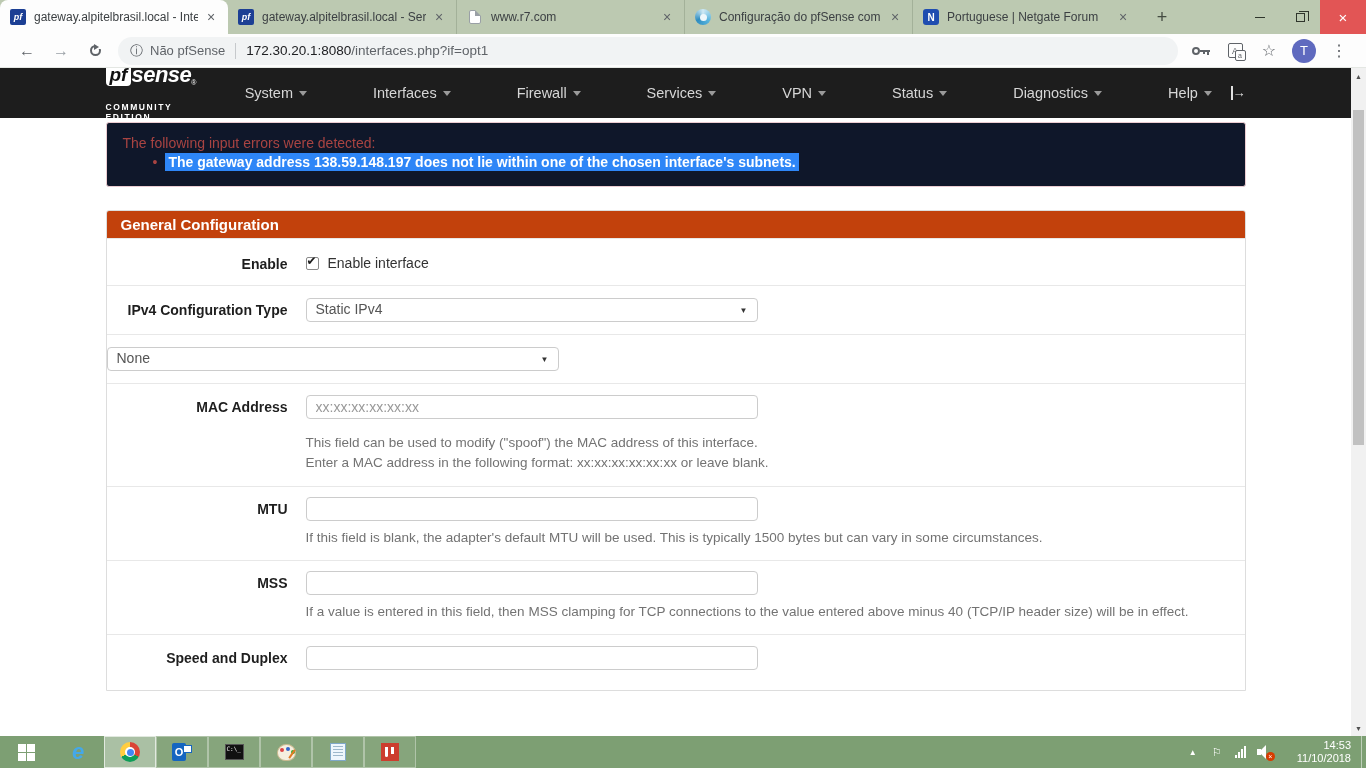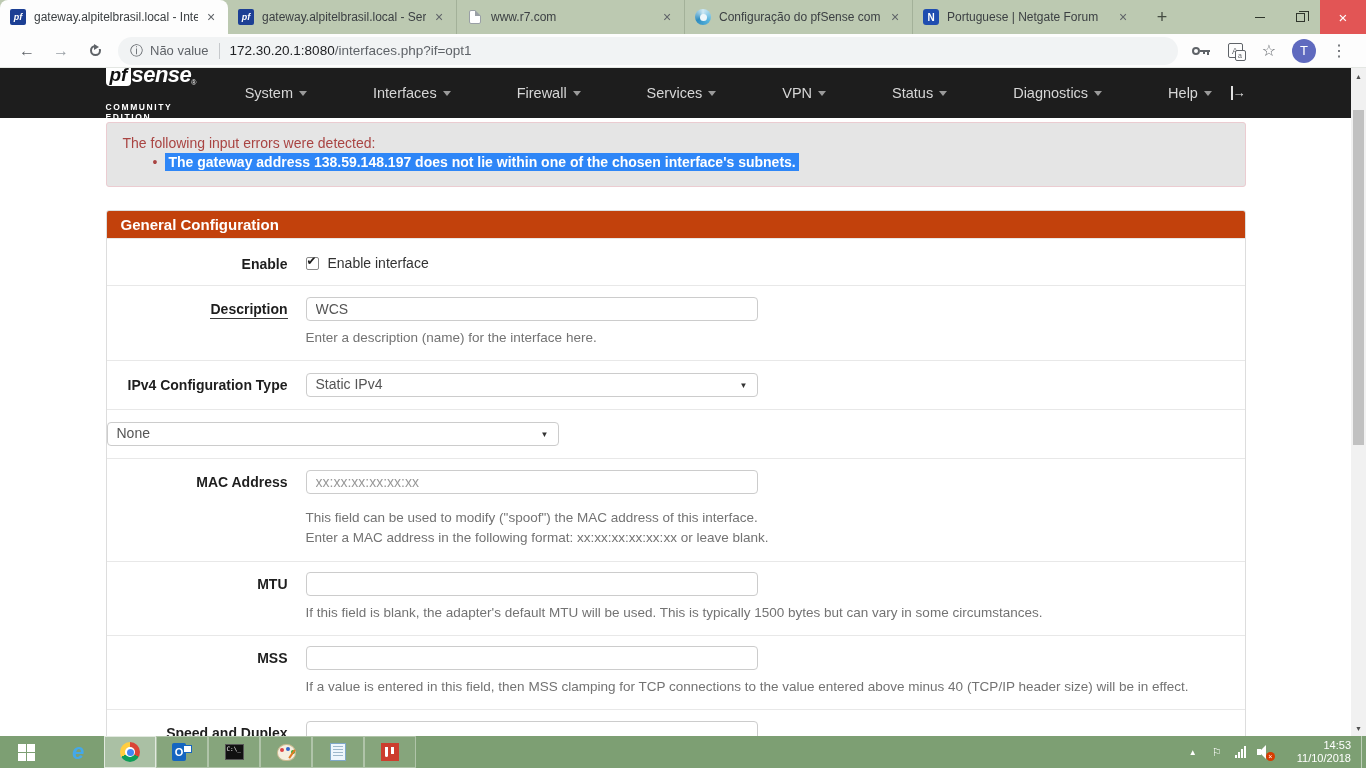--- a/index.html
+++ b/index.html
@@ -62,21 +62,21 @@
   .reg { color:#fff; font-size:7px; align-self:flex-end; }
   .brand-sub { color:#fff; font-size:8.5px; font-weight:bold; letter-spacing:1.6px; margin-top:16px; }
   .menu { display:flex; align-items:center;gap:28px; }
   .menu-item { color:#d6d6d6; font-size:14.5px; padding:0 19px; display:flex; align-items:center; cursor:pointer; }
   .menu-caret { width:0; height:0; border:4px solid transparent; border-top:5px solid #9a9a9a; margin-left:6px; margin-top:4px; }
   .signout { margin-left:auto; position:relative; width:18px; height:16px; cursor:pointer; }
   .so-rect { position:absolute; left:0; top:1px; width:11px; height:14px; border:2px solid #e0e0e0; border-right-color:#1d1d1d; }
   .so-arrow { position:absolute; right:0; top:0; color:#e0e0e0; font-weight:bold; font-size:13px; background:#1d1d1d; line-height:16px; }
 
   .container { width:1140px; margin:0 auto; }
-  #alert { margin-top:4px; background:#e5e5e5; border:1px solid #ebccd1; border-radius:3px; padding:12px 16px 14px; color:#a94442; font-size:14px; }
+  #alert { margin-top:4px; background:#0f172a; border:1px solid #ebccd1; border-radius:3px; padding:12px 16px 14px; color:#a94442; font-size:14px; }
   #alert ul { margin:2px 0 0; padding-left:30px; list-style:none; }
   #alert li { line-height:19px; }
   .bullet { color:#a94442; margin-right:8px; }
   .sel-text { background:#2e86f7; color:#fff; padding:1px 3px; font-weight:bold; }
 
   #panel { margin-top:23px; border:1px solid #ddd; border-radius:3px 3px 0 0; }
   .panel-head { background:#c2410c; color:#fff; font-weight:bold; font-size:15px; padding:5px 14px; border-radius:2px 2px 0 0; }
   .f-row { display:flex; border-top:1px solid #e8e8e8; }
   .f-row:first-of-type { border-top:none; }
   .f-label { width:199px; text-align:right; padding-right:18px; font-weight:bold; font-size:14px; color:#1e1e1e; padding-top:4px; flex:none; }
@@ -187,21 +187,21 @@
 </div>
 
 <div id="toolbar">
   <span class="nav-ico">←</span>
   <span class="nav-ico dim">→</span>
   <span class="nav-ico">
       <i class="reload-ico"></i>
     </span>
   <div id="omnibox">
     <span class="omni-info">ⓘ</span>
-    <span class="omni-sec">Não value</span>
+    <span class="omni-sec">Não pfSense</span>
     <span class="omni-div"></span>
     <span class="omni-host">172.30.20.1:8080</span>
     <span class="omni-path">/interfaces.php?if=opt1</span>
   </div>
   <span class="nav-ico">
       <span class="key-ico">
         <i></i>
         <b></b>
       </span>
     </span>
@@ -281,27 +281,20 @@
       <div class="f-row r-enable">
         <div class="f-label">Enable</div>
         <div class="f-ctrl chk-wrap">
           <span class="chk">
               <span>✔</span>
             </span>
           <span class="chk-label">Enable interface</span>
         </div>
       </div>
 
-      <div class="f-row r-desc">
-        <div class="f-label"><span class="dotted-u">Description</span></div>
-        <div class="f-ctrl">
-          <input class="txt-input" type="text" value="WCS" style="">
-          <div class="help">Enter a description (name) for the interface here.</div>
-        </div>
-      </div>
 
       <div class="f-row r-sel">
         <div class="f-label">IPv4 Configuration Type</div>
         <div class="f-ctrl">
           <div class="fake-select">
             <span>Static IPv4</span>
             <span class="sel-caret">▼</span>
           </div>
         </div>
       </div>

